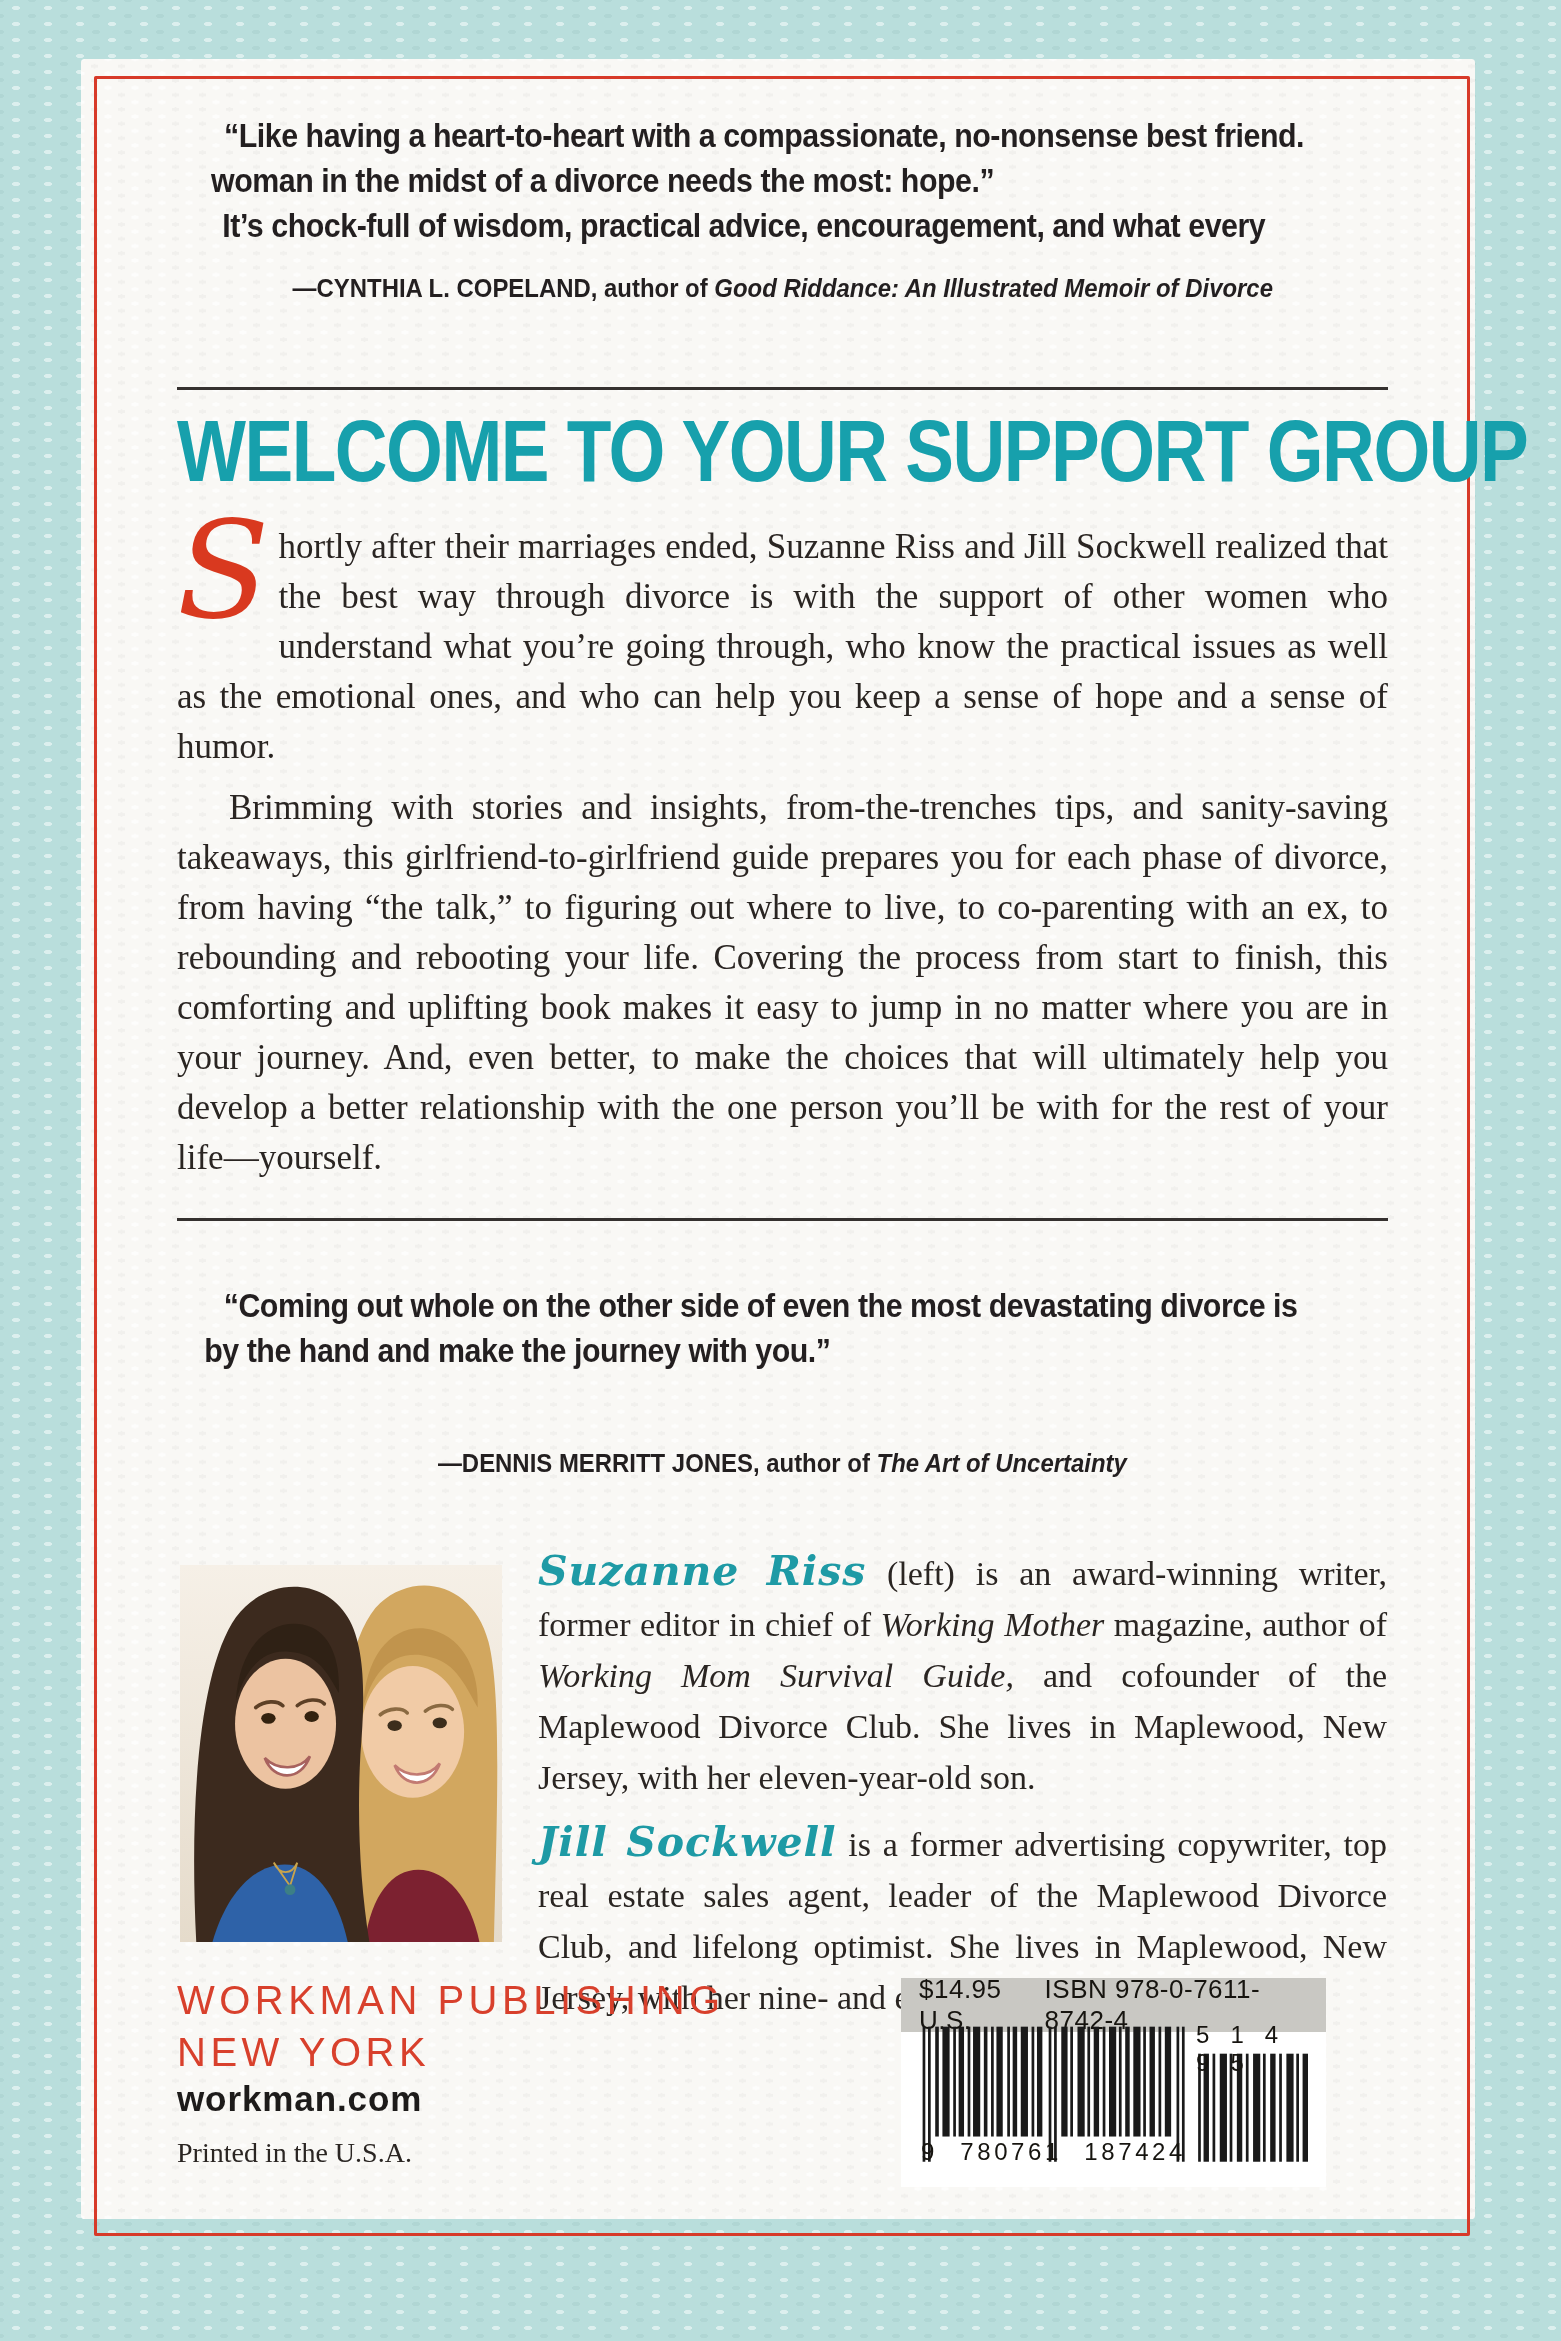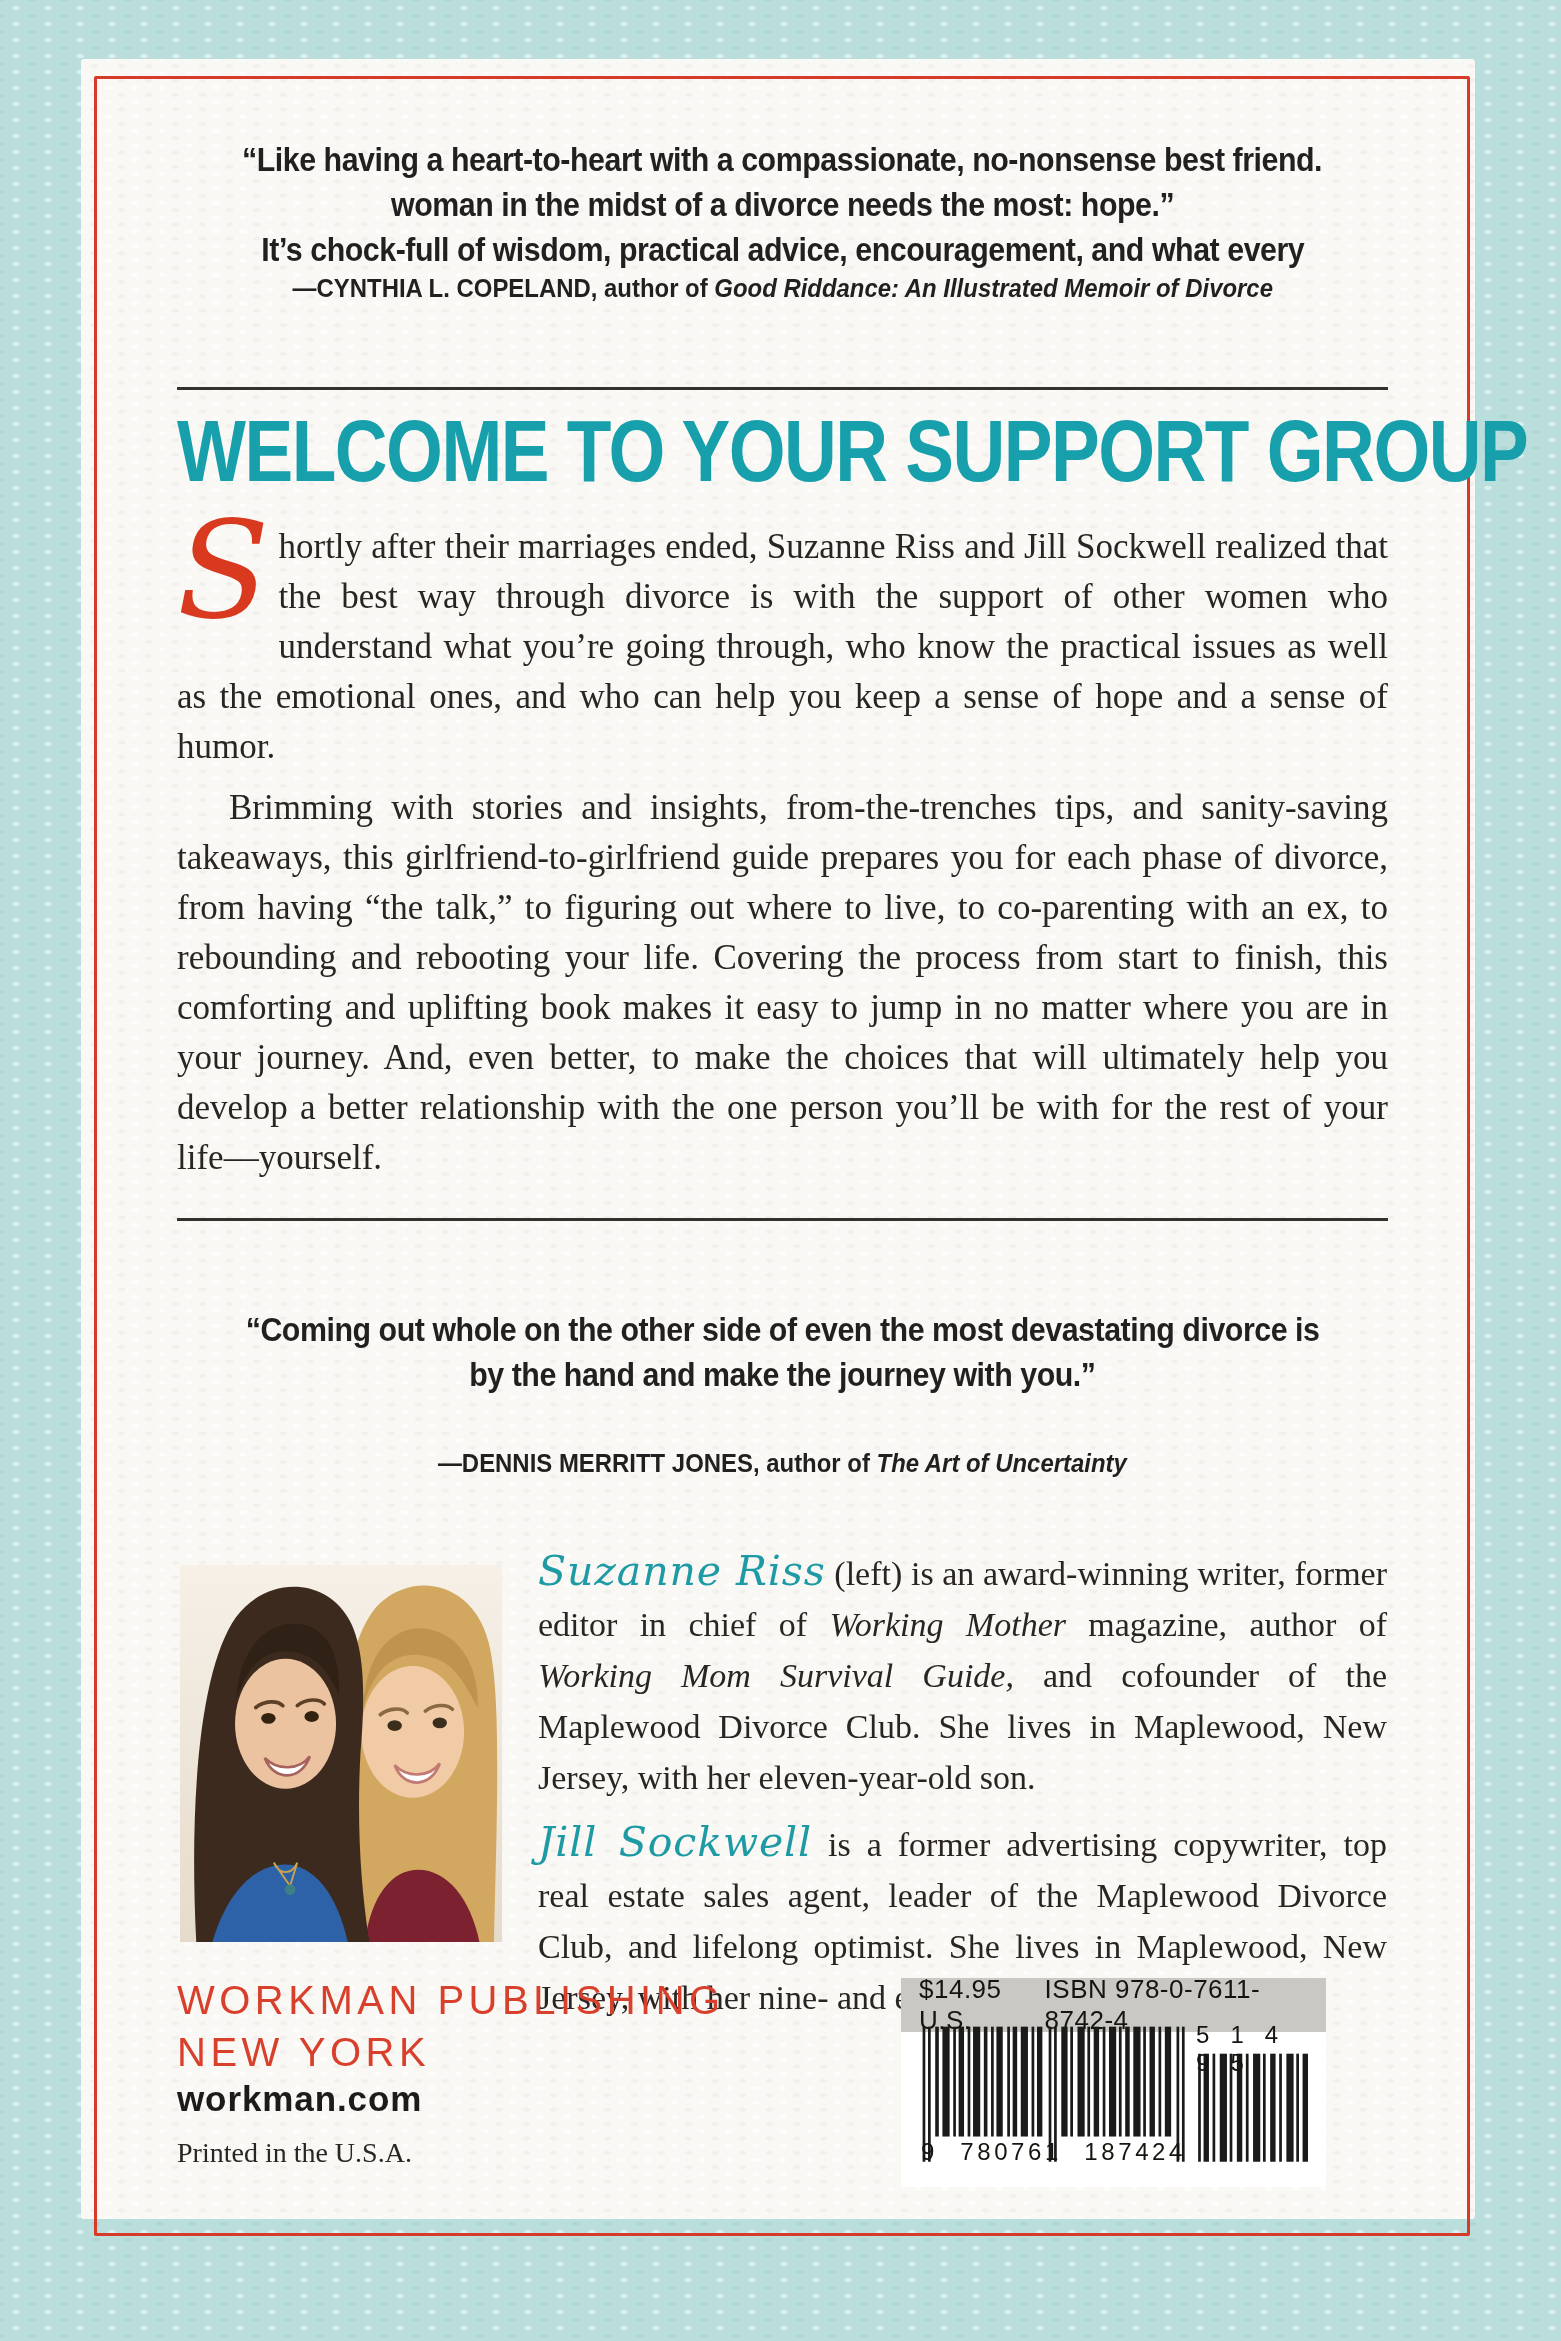--- a/index.html
+++ b/index.html
@@ -22,21 +22,21 @@
       radial-gradient(rgba(255,255,255,.7) 19%, rgba(255,255,255,0) 20%);
     background-size:27px 14.4px, 27px 14.4px;
     background-position:0 0, 13.5px 7.2px;
     border-radius:3.6px;
   }
   .frame {
     position:absolute; left:94px; top:76px; width:1376px; height:2160px;
     border:3.6px solid #d73a29; border-radius:1.8px;
   }
 
-  .quote { position:absolute; left:177px; width:1211px; text-align:center; color:#231f20;margin-top:24px; }
+  .quote { position:absolute; left:177px; width:1211px; color:#231f20; }
   .quote .qline { font-size:33px; font-weight:700; line-height:45px; letter-spacing:-0.5px; }
   .sqz { display:inline-block; transform:scaleX(.92); transform-origin:center; white-space:nowrap; }
 
   .attrib { position:absolute; left:177px; width:1211px; text-align:center; color:#231f20;
             font-size:26px; font-weight:700; }
   .attrib .work { font-style:italic; }
 
   .rule { position:absolute; left:177px; width:1211px; height:2.7px; background:#35312f; }
 
   .headline { position:absolute; left:177px; top:407px; width:1211px; }
@@ -59,21 +59,21 @@
 
   .authors-photo { position:absolute; left:180px; top:1565px; width:322px; height:377px; }
 
   .bios {
     position:absolute; left:538px; top:1546px; width:849px;
     font-family:"Liberation Serif","DejaVu Serif",serif;
     font-size:34px; line-height:51px; text-align:justify; color:#2a2522;
   }
   .bios .bio2 { margin-top:14.4px; }
   .bioname {
-    font-family:"DejaVu Serif",serif; font-style:italic; font-weight:normal;
+    font-family:"DejaVu Serif",serif; font-style:italic; font-weight:bold;
     font-size:41px; color:#1e9aa5; letter-spacing:0.9px;
   }
   .bios .it { font-style:italic; }
 
   .pub-line { position:absolute; left:177px; color:#d8402c; font-size:40px; font-weight:400;
               letter-spacing:4.5px; white-space:nowrap; }
   .pub-site { position:absolute; left:177px; color:#1d1b1a; font-size:35px; font-weight:700;
               letter-spacing:0.9px; }
   .pub-printed { position:absolute; left:177px; color:#2a2522; font-size:28px;
                  font-family:"Liberation Serif","DejaVu Serif",serif; }

